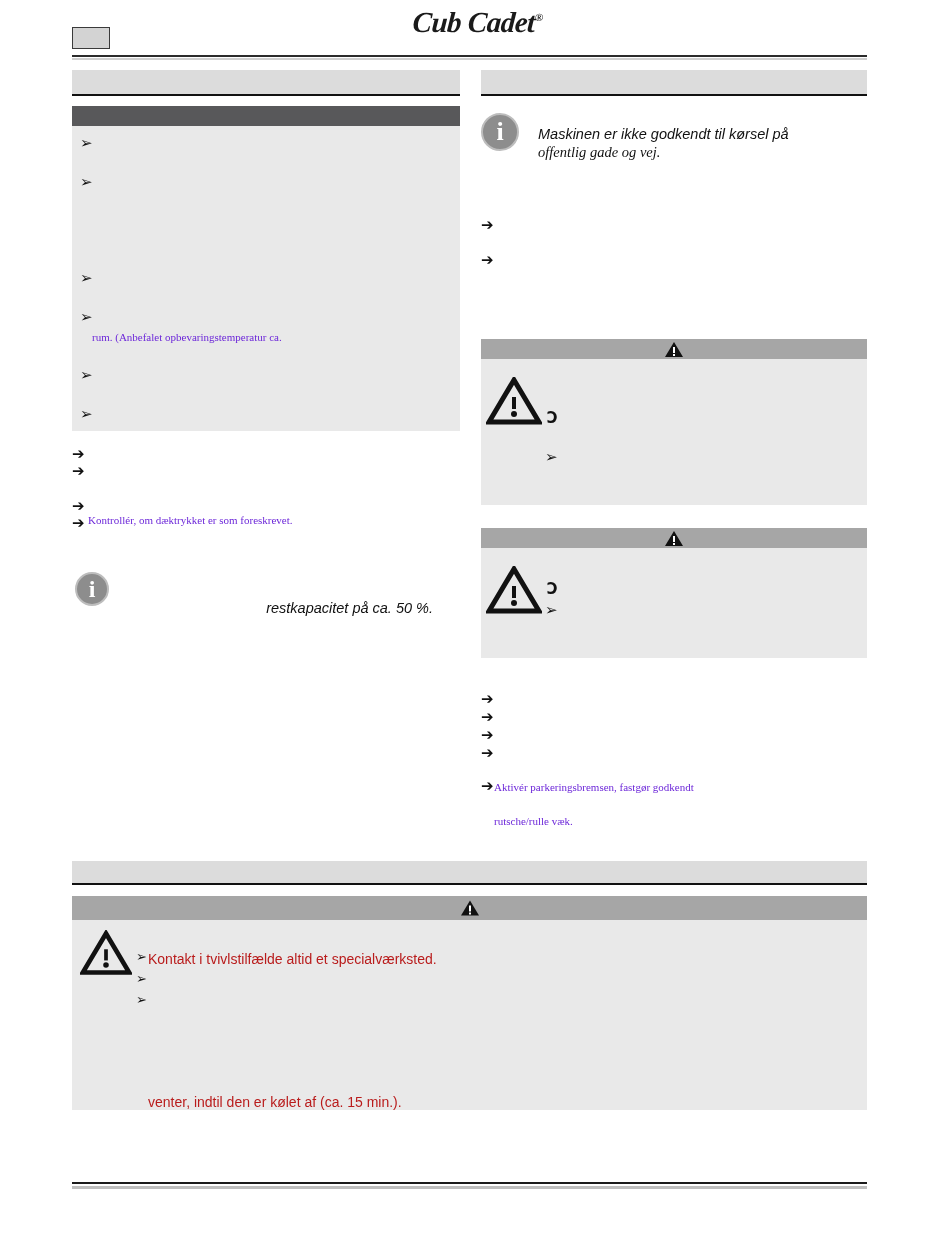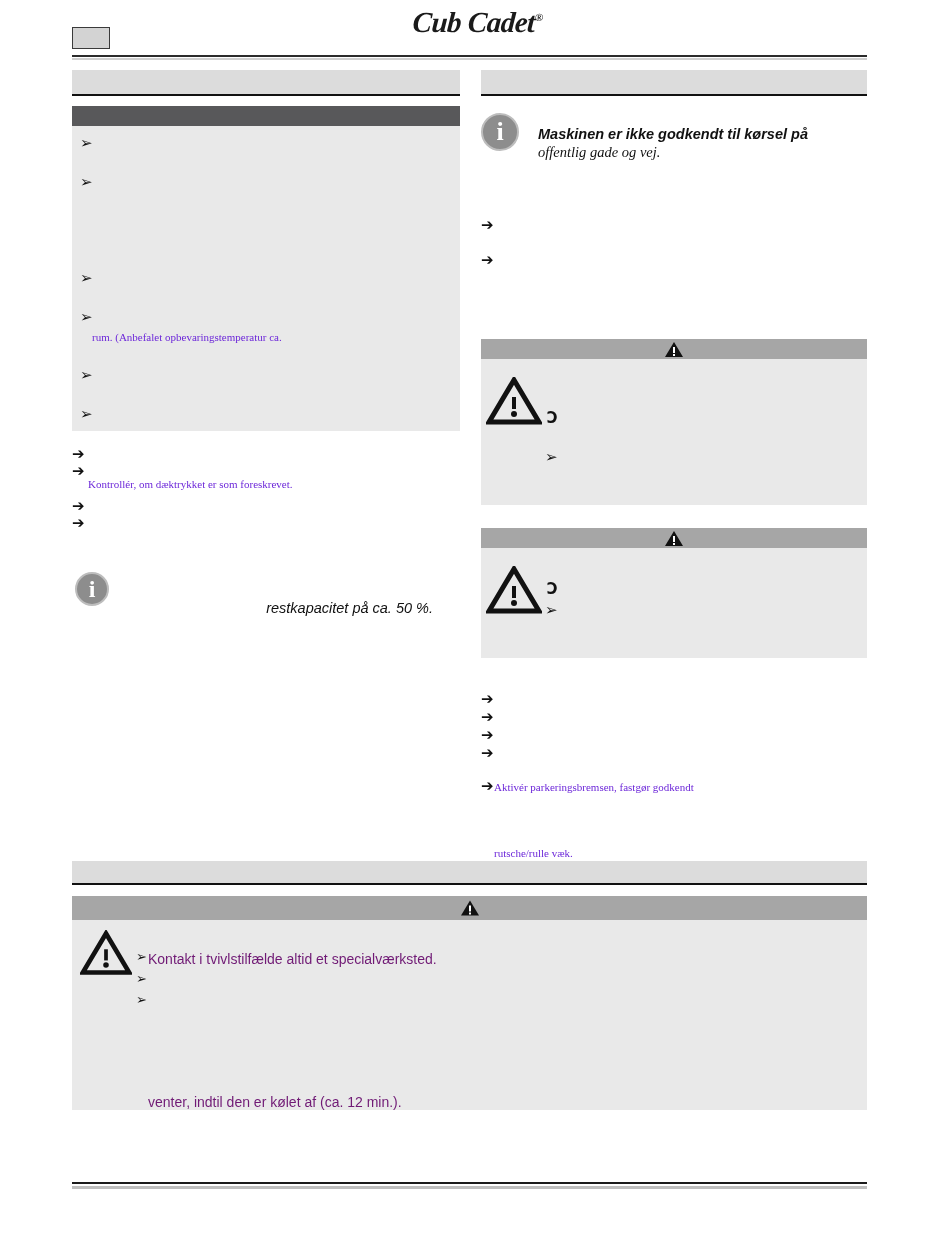--- a/index.html
+++ b/index.html
@@ -154,21 +154,21 @@
     font-style: italic;
     font-size: 14.5px;
     line-height: 18px;
     color: #111111;
   }
   .warn-text {
     position: absolute;
     font-family: "Liberation Sans", sans-serif;
     font-size: 14px;
     line-height: 18px;
-    color: #701a75;
+    color: #b91c1c;
     white-space: nowrap;
   }
 
   
   .info-icon {
     position: absolute;
     border-radius: 50%;
     background: #8d8d8d;
     border: 2px solid #bdbdbd;
     box-sizing: border-box;
@@ -230,38 +230,38 @@
 <span class="bullet-arrowhead" style="left:80px; top:407px;">➢</span>
 <span class="body-text" style="left:96px; top:407px;"></span>
 
 <span class="bullet-arrow" style="left:72px; top:447px;">➔</span>
 <span class="body-text" style="left:88px; top:447px;"></span>
 
 <span class="bullet-arrow" style="left:72px; top:464px;">➔</span>
 <span class="body-text" style="left:88px; top:464px;"></span>
 
 <span class="bullet-arrow" style="left:72px; top:499px;">➔</span>
-<span class="body-text" style="left:88px; top:475px;">Kontrollér, om dæktrykket er som foreskrevet.</span>
+<span class="body-text" style="left:88px; top:511px;">Kontrollér, om dæktrykket er som foreskrevet.</span>
 
 <span class="bullet-arrow" style="left:72px; top:516px;">➔</span>
 <span class="body-text" style="left:88px; top:516px;"></span>
 
 <div class="info-icon" style="left:75px; top:572px; width:34px; height:34px;">
   <span style="font-size:24px;">i</span>
 </div>
 <div class="note-text" style="left:133px; top:599px; width:300px;text-align:right;">restkapacitet på ca. 50 %.</div>
 
 <div class="sec-head-light" style="left:481px; top:70px; width:386px; height:26px;">
   <span class="body-text" style="left:8px; top:5px; position:absolute;"></span>
 </div>
 
 <div class="info-icon" style="left:481px; top:113px; width:38px; height:38px;">
   <span style="font-size:26px;">i</span>
 </div>
-<div class="note-text" style="left:538px; top:125px; width:320px;font-weight:bold;">Maskinen er ikke godkendt til kørsel på</div>
+<div class="note-text" style="left:538px; top:125px; width:320px;">Maskinen er ikke godkendt til kørsel på</div>
 <div class="note-text" style="left:538px; top:143px; width:320px;font-family:Liberation Serif, serif;">offentlig gade og vej.</div>
 
 <span class="bullet-arrow" style="left:481px; top:218px;">➔</span>
 <span class="body-text" style="left:497px; top:218px;"></span>
 
 <span class="bullet-arrow" style="left:481px; top:253px;">➔</span>
 <span class="body-text" style="left:497px; top:253px;"></span>
 
 <div class="warn-head" style="left:481px; top:339px; width:386px; height:20px;">
   <svg class="tri-solid" width="20" height="17" viewBox="0 0 20 17" style="margin-top:1px;">
@@ -312,21 +312,21 @@
 <span class="body-text" style="left:497px; top:710px;"></span>
 
 <span class="bullet-arrow" style="left:481px; top:728px;">➔</span>
 <span class="body-text" style="left:497px; top:728px;"></span>
 
 <span class="bullet-arrow" style="left:481px; top:746px;">➔</span>
 <span class="body-text" style="left:497px; top:746px;"></span>
 
 <span class="bullet-arrow" style="left:481px; top:779px;">➔</span>
 <span class="body-text" style="left:494px; top:778px;">Aktivér parkeringsbremsen, fastgør godkendt</span>
-<span class="body-text" style="left:494px; top:812px;margin-top:32px;">rutsche/rulle væk.</span>
+<span class="body-text" style="left:494px; top:812px;">rutsche/rulle væk.</span>
 
 <div class="sec-head-light" style="left:72px; top:861px; width:795px; height:24px;">
   <span class="body-text" style="left:8px; top:4px; position:absolute;"></span>
 </div>
 
 <div class="warn-head" style="left:72px; top:896px; width:795px; height:24px;">
   <svg class="tri-solid" width="20" height="18" viewBox="0 0 20 17" style="margin-top:3px;">
     <polygon points="10,1 19,16 1,16" fill="#111111"></polygon>
     <rect x="9" y="6" width="2" height="6" fill="#ffffff"></rect>
     <rect x="9" y="13" width="2" height="2" fill="#ffffff"></rect>
@@ -344,16 +344,16 @@
 
 <span class="bullet-arrowhead" style="left:136px; top:950px; font-size:13px;">➢</span>
 <span class="warn-text" style="left:148px; top:950px;">Kontakt i tvivlstilfælde altid et specialværksted.</span>
 
 <span class="bullet-arrowhead" style="left:136px; top:972px; font-size:13px;">➢</span>
 <span class="warn-text" style="left:148px; top:972px;"></span>
 
 <span class="bullet-arrowhead" style="left:136px; top:993px; font-size:13px;">➢</span>
 <span class="warn-text" style="left:148px; top:993px;"></span>
 
-<span class="warn-text" style="left:148px; top:1093px;">venter, indtil den er kølet af (ca. 12 min.).</span>
+<span class="warn-text" style="left:148px; top:1093px;">venter, indtil den er kølet af (ca. 15 min.).</span>
 
 <div class="footer-rule"></div>
 <div class="footer-rule-sub"></div>
 
 </body></html>

